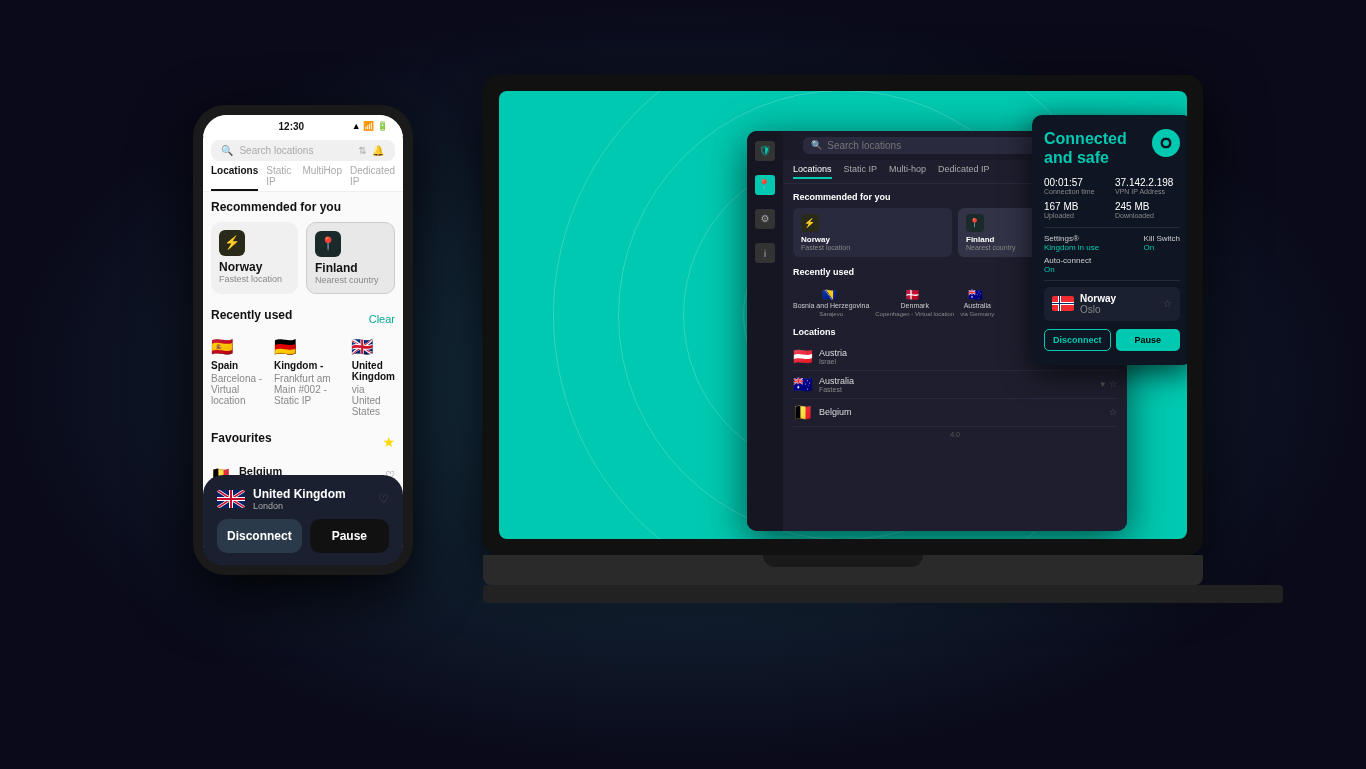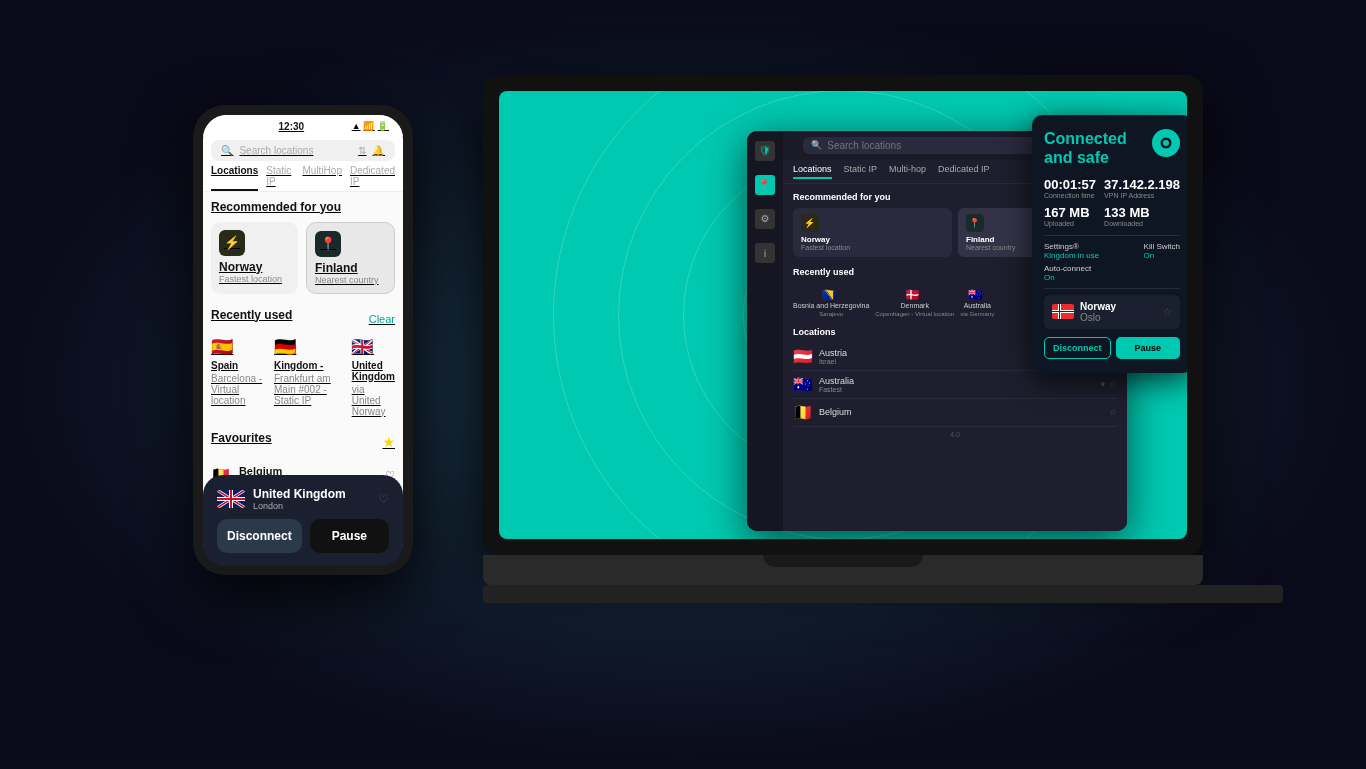--- a/index.html
+++ b/index.html
@@ -350,21 +350,21 @@
 
     .stats-grid {
       display: grid;
       grid-template-columns: 1fr 1fr;
       gap: 6px;
       margin-bottom: 8px;
     }
 
     .stat-item { }
     .stat-label { font-size: 7px; color: #888; }
-    .stat-value { font-size: 13px; color: #fff; font-weight: 700; }
+    .stat-value { font-size: 10px; color: #fff; font-weight: 400; }
 
     .divider { height: 1px; background: #2a2a3e; margin: 6px 0; }
 
     .toggle-row {
       display: flex;
       justify-content: space-between;
       align-items: center;
       margin-bottom: 4px;
     }
 
@@ -420,21 +420,20 @@
     }
 
     
     .phone {
       position: absolute;
       left: 60px;
       top: 60px;
       width: 220px;
       height: 470px;
       z-index: 30;
-      text-decoration: underline;
     }
 
     .phone-body {
       width: 220px;
       height: 470px;
       background: #1a1a1a;
       border-radius: 32px;
       padding: 10px;
       box-shadow: 0 20px 60px rgba(0,0,0,0.9);
       position: relative;
@@ -835,21 +834,21 @@
             </div>
             <div class="stat-item">
               <div class="stat-value">37.142.2.198</div>
               <div class="stat-label">VPN IP Address</div>
             </div>
             <div class="stat-item">
               <div class="stat-value">167 MB</div>
               <div class="stat-label">Uploaded</div>
             </div>
             <div class="stat-item">
-              <div class="stat-value">133 MB</div>
+              <div class="stat-value">245 MB</div>
               <div class="stat-label">Downloaded</div>
             </div>
           </div>
 
           <div class="divider"></div>
 
           <div class="toggle-row">
             <div>
               <div class="toggle-label">Settings®</div>
               <div class="toggle-value">Kingdom in use</div>
@@ -956,21 +955,21 @@
               <div class="phone-recent-sub">Barcelona - Virtual location</div>
             </div>
             <div class="phone-recent-item">
               <div class="flag-emoji">🇩🇪</div>
               <div class="phone-recent-name">Kingdom -</div>
               <div class="phone-recent-sub">Frankfurt am Main #002 - Static IP</div>
             </div>
             <div class="phone-recent-item">
               <div class="flag-emoji">🇬🇧</div>
               <div class="phone-recent-name">United Kingdom</div>
-              <div class="phone-recent-sub">via United Norway</div>
+              <div class="phone-recent-sub">via United States</div>
             </div>
           </div>
 
           <div class="phone-fav-header">
             <div class="phone-section-title">Favourites</div>
             <span class="phone-fav-star">★</span>
           </div>
           <div class="phone-fav-item">
             <span>🇧🇪</span>
             <div>

